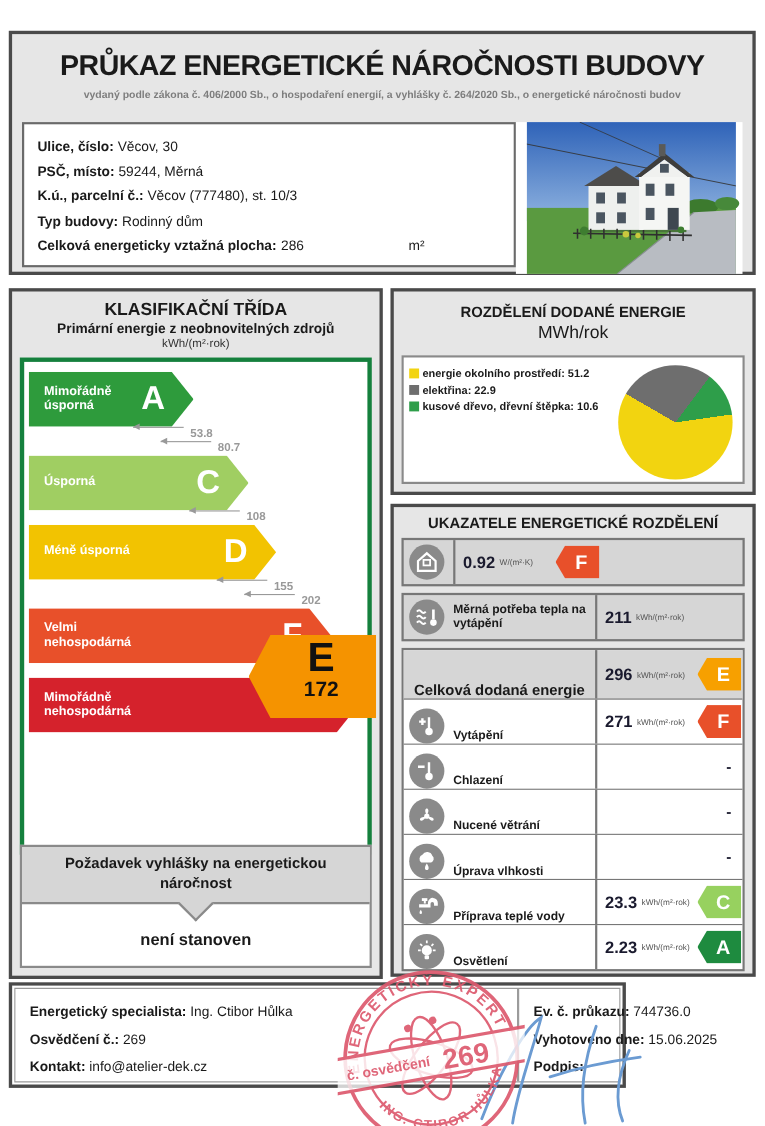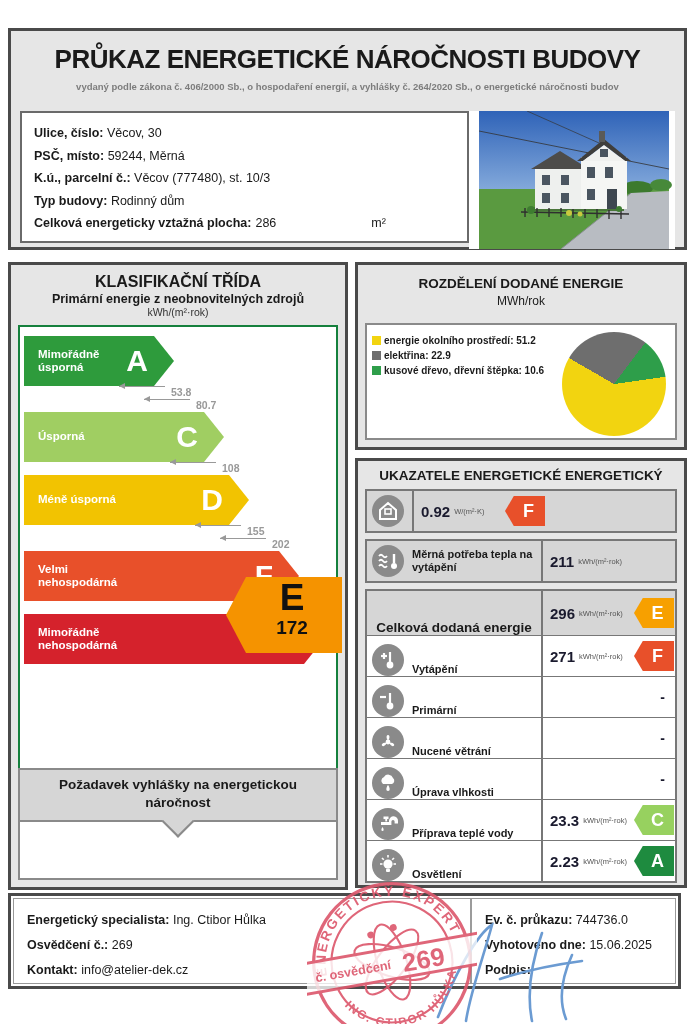--- a/index.html
+++ b/index.html
@@ -20,21 +20,21 @@
   .addr-unit{margin-left:95px;}
   .photo{margin-left:auto;width:206px;height:138px;background:#fff;}
   .photo svg{display:block;}
 
   
   .class-box{left:8px;top:262px;width:340px;height:628px;}
   .cb-title{font-size:16px;font-weight:bold;text-align:center;margin-top:8px;}
   .cb-sub{font-size:12.5px;font-weight:bold;text-align:center;margin-top:1px;}
   .cb-unit{font-size:10.5px;text-align:center;color:#333;}
   .scale{position:absolute;left:7px;right:7px;top:60px;height:452px;background:#fff;
-         border:2px solid #15803d;box-sizing:border-box;padding:9px 0 0 4px;overflow:hidden;}
+         border:4px solid #15803d;box-sizing:border-box;padding:9px 0 0 4px;overflow:hidden;}
   .cls{height:50px;display:flex;align-items:center;color:#fff;
        clip-path:polygon(0 0,calc(100% - 20px) 0,100% 50%,calc(100% - 20px) 100%,0 100%);}
   .cls-label{font-size:11.5px;font-weight:bold;line-height:1.15;padding-left:14px;width:92px;}
   .cls-letter{font-size:30px;font-weight:bold;margin-left:auto;padding-right:26px;}
   .bg0{background:#2e9b3c}.bg1{background:#57ae3b}.bg2{background:#a0ce62}.bg3{background:#f2c301}
   .bg4{background:#f59300}.bg5{background:#e8502a}.bg6{background:#d5222c}
   .w0{width:150px}.w1{width:175px}.w2{width:200px}.w3{width:225px}.w4{width:250px}.w5{width:275px}.w6{width:300px}
   .th{height:13px;display:flex;font-size:10.5px;color:#999;font-weight:bold;}
   .t0{margin-left:95px}.t1{margin-left:120px}.t2{margin-left:146px}.t3{margin-left:171px}.t4{margin-left:196px}.t5{margin-left:221px}
   .arr{width:46px;height:1px;background:#999;position:relative;margin-right:6px;}
@@ -49,21 +49,21 @@
   .req-head{background:#d6d6d6;border-bottom:2px solid #8a8a8a;font-weight:bold;font-size:13.5px;
             text-align:center;padding:6px 26px 9px;line-height:1.3;position:relative;}
   .notch{position:absolute;left:50%;bottom:-13px;width:21px;height:21px;background:#d6d6d6;
          border-right:2px solid #8a8a8a;border-bottom:2px solid #8a8a8a;
          transform:translateX(-50%) rotate(45deg);}
   .req-val{text-align:center;font-weight:bold;font-size:15px;margin-top:24px;}
 
   
   .pie-box{left:355px;top:262px;width:332px;height:188px;}
   .pb-title{font-size:13.5px;font-weight:bold;text-align:center;margin-top:11px;}
-  .pb-unit{font-size:12px;text-align:center;margin-top:3px;}
+  .pb-unit{font-size:16px;text-align:center;margin-top:3px;}
   .pie-inner{position:absolute;left:7px;right:7px;top:58px;bottom:7px;background:#fff;
              border:2px solid #8a8a8a;display:flex;overflow:hidden;}
   .legend{padding:8px 0 0 5px;font-size:10px;font-weight:bold;line-height:15px;}
   .lg-row{white-space:nowrap;}
   .lg-sq{display:inline-block;width:9px;height:9px;margin-right:3px;vertical-align:-1px;}
   .sq0{background:#f2d410}.sq1{background:#6e6e6e}.sq2{background:#2e9e4a}
   .pie{width:104px;height:104px;border-radius:50%;margin:7px 9px 0 auto;flex:none;
        background:conic-gradient(from 300deg,#6e6e6e 0 97deg,#2e9e4a 97deg 142deg,#f2d410 142deg 360deg);}
 
   
@@ -83,21 +83,21 @@
          padding-left:7px;box-sizing:border-box;flex:none;}
   .val{font-size:15px;font-weight:bold;color:#1a1a2e;}
   .unit{font-size:7.5px;color:#555;margin-left:4px;}
   .dash-val{font-size:14px;font-weight:bold;color:#1a1a2e;margin-left:auto;margin-right:10px;}
   .badge{width:40px;height:30px;clip-path:polygon(100% 0,22% 0,0 50%,22% 100%,100% 100%);
          color:#fff;font-weight:bold;font-size:18px;display:flex;align-items:center;
          justify-content:center;padding-left:7px;box-sizing:border-box;margin-left:auto;margin-right:1px;flex:none;}
   .bA{background:#1e8b3f}.bC{background:#97d15f}.bE{background:#f7a000}.bF{background:#e8502a}
 
   
-  .footer-box{left:8px;top:893px;width:673px;height:96px;background:#fff;
+  .footer-box{left:8px;top:893px;width:561px;height:96px;background:#fff;
               box-shadow:inset 0 0 0 2px #fff,inset 0 0 0 3px #999;}
   .f-left{position:absolute;left:16px;top:12px;}
   .f-right{position:absolute;left:474px;top:12px;}
   .f-row{font-size:12.5px;line-height:25px;white-space:nowrap;}
   .f-label{font-weight:bold;}
   .f-div{position:absolute;left:459px;top:3px;bottom:3px;width:2px;background:#9b9b9b;}
   .stamp{position:absolute;left:307px;top:877px;width:170px;height:170px;color:#dd5a6e;opacity:.92;z-index:5;}
   .signature{position:absolute;left:420px;top:915px;width:210px;height:109px;z-index:4;}
 
   .ic{display:block;}
@@ -239,38 +239,39 @@
     </div>
     <div class="result">
       <span class="rl">E</span>
       <span class="rv">172</span>
     </div>
     <div class="req">
       <div class="req-head">
         <span>Požadavek vyhlášky na energetickou náročnost</span>
         <span class="notch"></span>
       </div>
+      <div class="req-val">není stanoven</div>
     </div>
   </div>
 
   <div class="box pie-box">
     <div class="pb-title">ROZDĚLENÍ DODANÉ ENERGIE</div>
     <div class="pb-unit">MWh/rok</div>
     <div class="pie-inner">
       <div class="legend">
         <div class="lg-row"><span class="lg-sq sq0"></span><span>energie okolního prostředí: 51.2</span></div>
         <div class="lg-row"><span class="lg-sq sq1"></span><span>elektřina: 22.9</span></div>
         <div class="lg-row"><span class="lg-sq sq2"></span><span>kusové dřevo, dřevní štěpka: 10.6</span></div>
       </div>
       <div class="pie"></div>
     </div>
   </div>
 
   <div class="box ind-box">
-    <div class="ib-title">UKAZATELE ENERGETICKÉ ENERGETICKÝ</div>
+    <div class="ib-title">UKAZATELE ENERGETICKÉ ROZDĚLENÍ</div>
 
     <div class="ind-row">
       <span class="icon-circle">
         <svg width="26" height="26" viewBox="0 0 26 26">
             <path d="M5 12 L13 5 L21 12 V21 H5 Z" fill="none" stroke="#fff" stroke-width="2"></path>
             <rect x="10" y="11" width="6" height="5" fill="none" stroke="#fff" stroke-width="1.6"></rect>
           </svg>
       </span>
       <span class="vcell">
         <span class="val">0.92</span>
@@ -328,21 +329,21 @@
       <div class="t-row">
         <span class="icon-circle">
           <svg width="26" height="26" viewBox="0 0 26 26">
               <g stroke="#fff" stroke-width="2.2">
                 <line x1="15" y1="5" x2="15" y2="15"></line>
                 <line x1="5" y1="9" x2="11" y2="9"></line>
               </g>
               <circle cx="15" cy="18" r="3.4" fill="#fff"></circle>
             </svg>
         </span>
-        <span class="ind-label">Primární</span>
+        <span class="ind-label">Chlazení</span>
         <span class="vcell">
           <span class="dash-val">-</span>
         </span>
       </div>
       <div class="t-row">
         <span class="icon-circle">
           <svg width="26" height="26" viewBox="0 0 26 26">
               <g fill="#fff">
                 <path d="M13 12 C 8 4 18 4 13 12 Z"></path>
                 <path d="M13 12 C 8 4 18 4 13 12 Z" transform="rotate(120 13 13)"></path>

